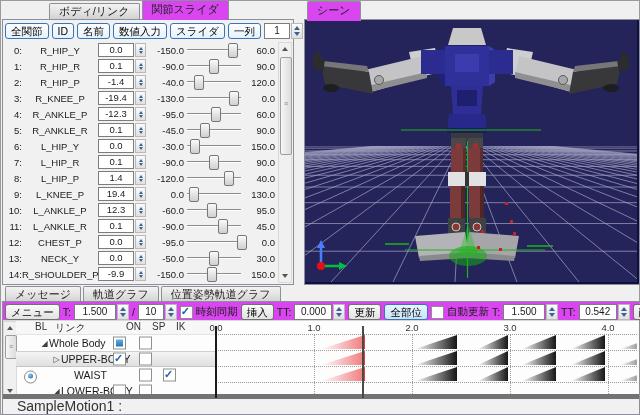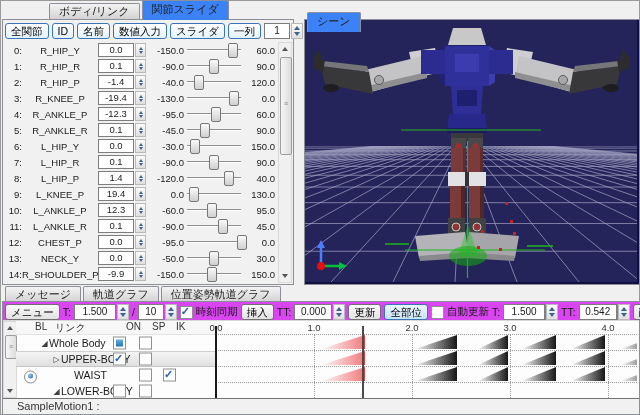--- a/index.html
+++ b/index.html
@@ -8,21 +8,21 @@
     background:#f0f0f0;font-family:"Liberation Sans",sans-serif;color:#1a1a1a;
     outline:1px solid #9a9a9a;outline-offset:-1px;
   }
   
   .tabbar{position:absolute;display:flex;align-items:flex-end;height:18px;padding-left:3px;}
   .tab{
     font-size:11px;line-height:13px;height:14px;padding:1px 9px 0 9px;margin-right:2px;
     border:1px solid #8c8f98;border-bottom:none;border-radius:2px 2px 0 0;
     background:linear-gradient(#f3f3f3,#e0e0e0 60%,#d2d2d2);white-space:nowrap;color:#222;
   }
-  .tab.active{background:#3b82f6;height:17px;padding-top:2px;position:relative;z-index:3;margin-bottom:-1px;text-align:right;}
+  .tab.active{background:#d946ef;height:17px;padding-top:2px;position:relative;z-index:3;margin-bottom:-1px;text-align:right;}
   .panelbody{position:absolute;border:1px solid #8c8f98;background:#f1f1f1;z-index:1;}
   
   #jp-tabs{left:2px;top:1px;margin-left:44px;}
   #jp-body{left:2px;top:19px;width:290px;height:264px;}
   #jp-toolbar{display:flex;align-items:center;gap:3px;padding:2px 2px;height:18px;}
   .btn{font-size:10.5px;line-height:14px;height:16px;padding:0 5px;border-radius:3px;
        border:1px solid #707070;background:linear-gradient(#fafafa,#e2e2e2);white-space:nowrap;}
   .btn.blue{border-color:#3a74b8;background:linear-gradient(#fefefe,#e4f2fd);}
   .btn.bluechecked{border-color:#3a74b8;background:linear-gradient(#e9f5fe,#c8e4f8);}
   .spin{display:inline-flex;height:16px;vertical-align:middle;}
@@ -49,21 +49,21 @@
   
   .vsb{position:absolute;width:14px;background:#f0f0f0;border:1px solid #d9d9d9;box-sizing:border-box;}
   .vsb .sbtn{position:absolute;left:0;width:12px;height:12px;display:flex;align-items:center;justify-content:center;}
   .vsb .thumb{position:absolute;left:1px;width:10px;border:1px solid #9d9d9d;border-radius:2px;background:linear-gradient(90deg,#f6f6f6,#dcdcdc);}
   .grip{font-size:7px;line-height:7px;color:#8a8a8a;text-align:center;}
   .tri-n{width:0;height:0;border-left:3.5px solid transparent;border-right:3.5px solid transparent;border-bottom:4px solid #555;}
   .tri-s{width:0;height:0;border-left:3.5px solid transparent;border-right:3.5px solid transparent;border-top:4px solid #555;}
   .tri-w{width:0;height:0;border-top:3.5px solid transparent;border-bottom:3.5px solid transparent;border-right:4px solid #555;}
   .tri-e{width:0;height:0;border-top:3.5px solid transparent;border-bottom:3.5px solid transparent;border-left:4px solid #555;}
   
-  #scene-tabs{left:304px;top:13px;}
+  #scene-tabs{left:304px;top:2px;}
   #scene-body{left:304px;top:19px;width:334px;height:264px;background:#101040;}
   #scene-svg{display:block;}
   
   #pr-tabs{left:2px;top:284px;}
   #pr-body{left:2px;top:301px;width:636px;height:112px;background:#d946ef;}
   #pr-toolbar{display:flex;align-items:center;gap:3px;height:18px;padding:1px 2px 0 2px;font-size:10.5px;white-space:nowrap;}
   #pr-toolbar .lbl{font-size:10.5px;}
   .cbx{width:11px;height:11px;border:1px solid #8e8f8f;background:#fff;display:inline-block;position:relative;flex:none;box-sizing:content-box;}
   .cbx.checked::after{content:"\2713";position:absolute;left:0px;top:-2px;font-size:11px;font-weight:bold;color:#2b5fae;}
   .cbx.partial::after{content:"";position:absolute;left:2px;top:2px;width:7px;height:7px;background:linear-gradient(#66b1e3,#2374b5);}
@@ -82,22 +82,22 @@
                 background:radial-gradient(circle at 35% 35%,#8cc6ee,#1f63b0);}
   #timeline{position:absolute;left:213px;top:0;right:2px;height:77px;}
   #tl-ruler{position:absolute;left:0;top:0;right:0;height:13px;}
   .tick{position:absolute;top:1px;transform:translateX(-50%);font-size:9.5px;color:#333;}
   #tl-rows{position:absolute;left:0;top:13px;right:0;bottom:0;overflow:hidden;background:#fdfdfd;}
   .hdot{position:absolute;left:0;right:0;height:0;border-top:1px dotted #9a9a9a;}
   .vdot{position:absolute;top:0;bottom:0;width:0;border-left:1px dotted #9a9a9a;}
   .wedge{position:absolute;height:14px;}
   .cursorline{position:absolute;z-index:5;}
   
-  #pr-status{position:absolute;left:0;right:0;bottom:0;height:15px;border-top:1px solid #737373;background:#f1f1f1;
-             font-size:11px;line-height:15px;padding-left:14px;color:#333;}
+  #pr-status{position:absolute;left:0;right:0;bottom:0;height:15px;border-top:5px solid #737373;background:#f1f1f1;
+             font-size:14px;line-height:15px;padding-left:14px;color:#333;}
   #hsb{position:absolute;left:202px;right:3px;top:97px;height:13px;background:#f5f5f5;border:1px solid #c9c9c9;display:flex;align-items:center;}
   #hsb .hthumb{position:absolute;left:11px;width:180px;top:1px;height:9px;border:1px solid #9d9d9d;border-radius:2px;
                background:linear-gradient(#f8f8f8,#dedede);display:flex;align-items:center;justify-content:center;}
   #hsb .sbtn{width:11px;height:11px;display:flex;align-items:center;justify-content:center;flex:none;}
   #hsb .sbtn.right{position:absolute;right:0;}
 </style>
 </head>
 <body>
 
 <div class="tabbar" id="jp-tabs">

